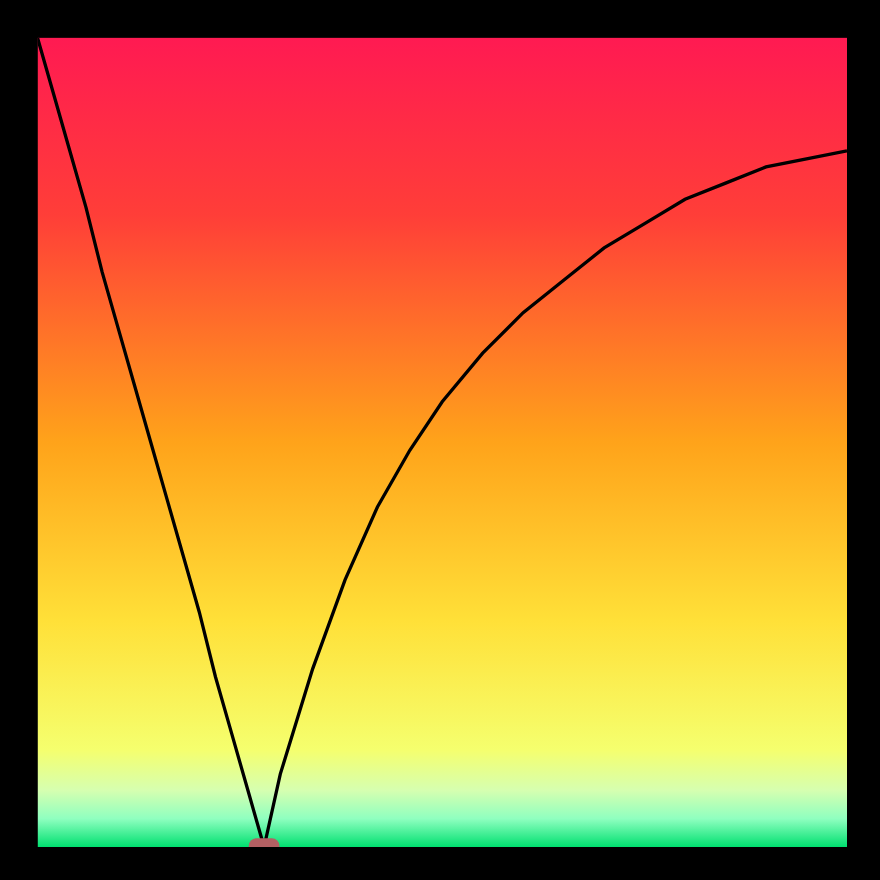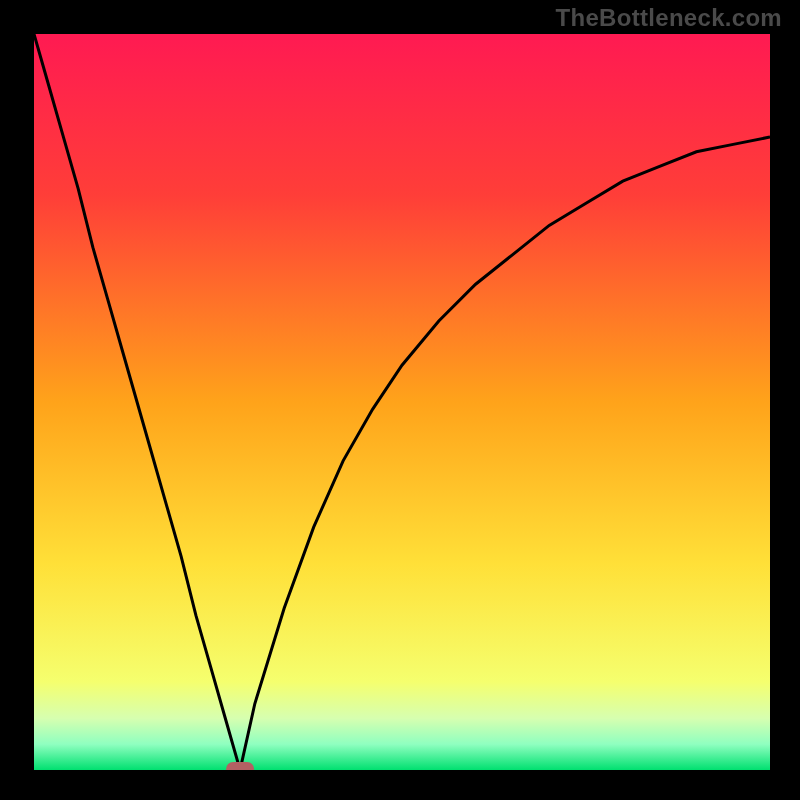--- a/index.html
+++ b/index.html
@@ -35,21 +35,20 @@
     font-size: 24px;
     font-weight: 600;
     letter-spacing: 0.3px;
   }
 </style>
 </head>
 <body>
 
 <div class="frame">
 
-  <div class="attr">TheBottleneck.com</div>
 
   <div class="plot">
     <svg id="chart-svg" width="736" height="736" viewBox="0 0 736 736">
       <defs>
         <linearGradient id="bg-grad" x1="0" y1="0" x2="0" y2="1">
             <stop offset="0%" stop-color="#ff1a52"></stop>
             <stop offset="22%" stop-color="#ff3e38"></stop>
             <stop offset="50%" stop-color="#ffa31a"></stop>
             <stop offset="72%" stop-color="#ffe038"></stop>
             <stop offset="88%" stop-color="#f5ff6e"></stop>

